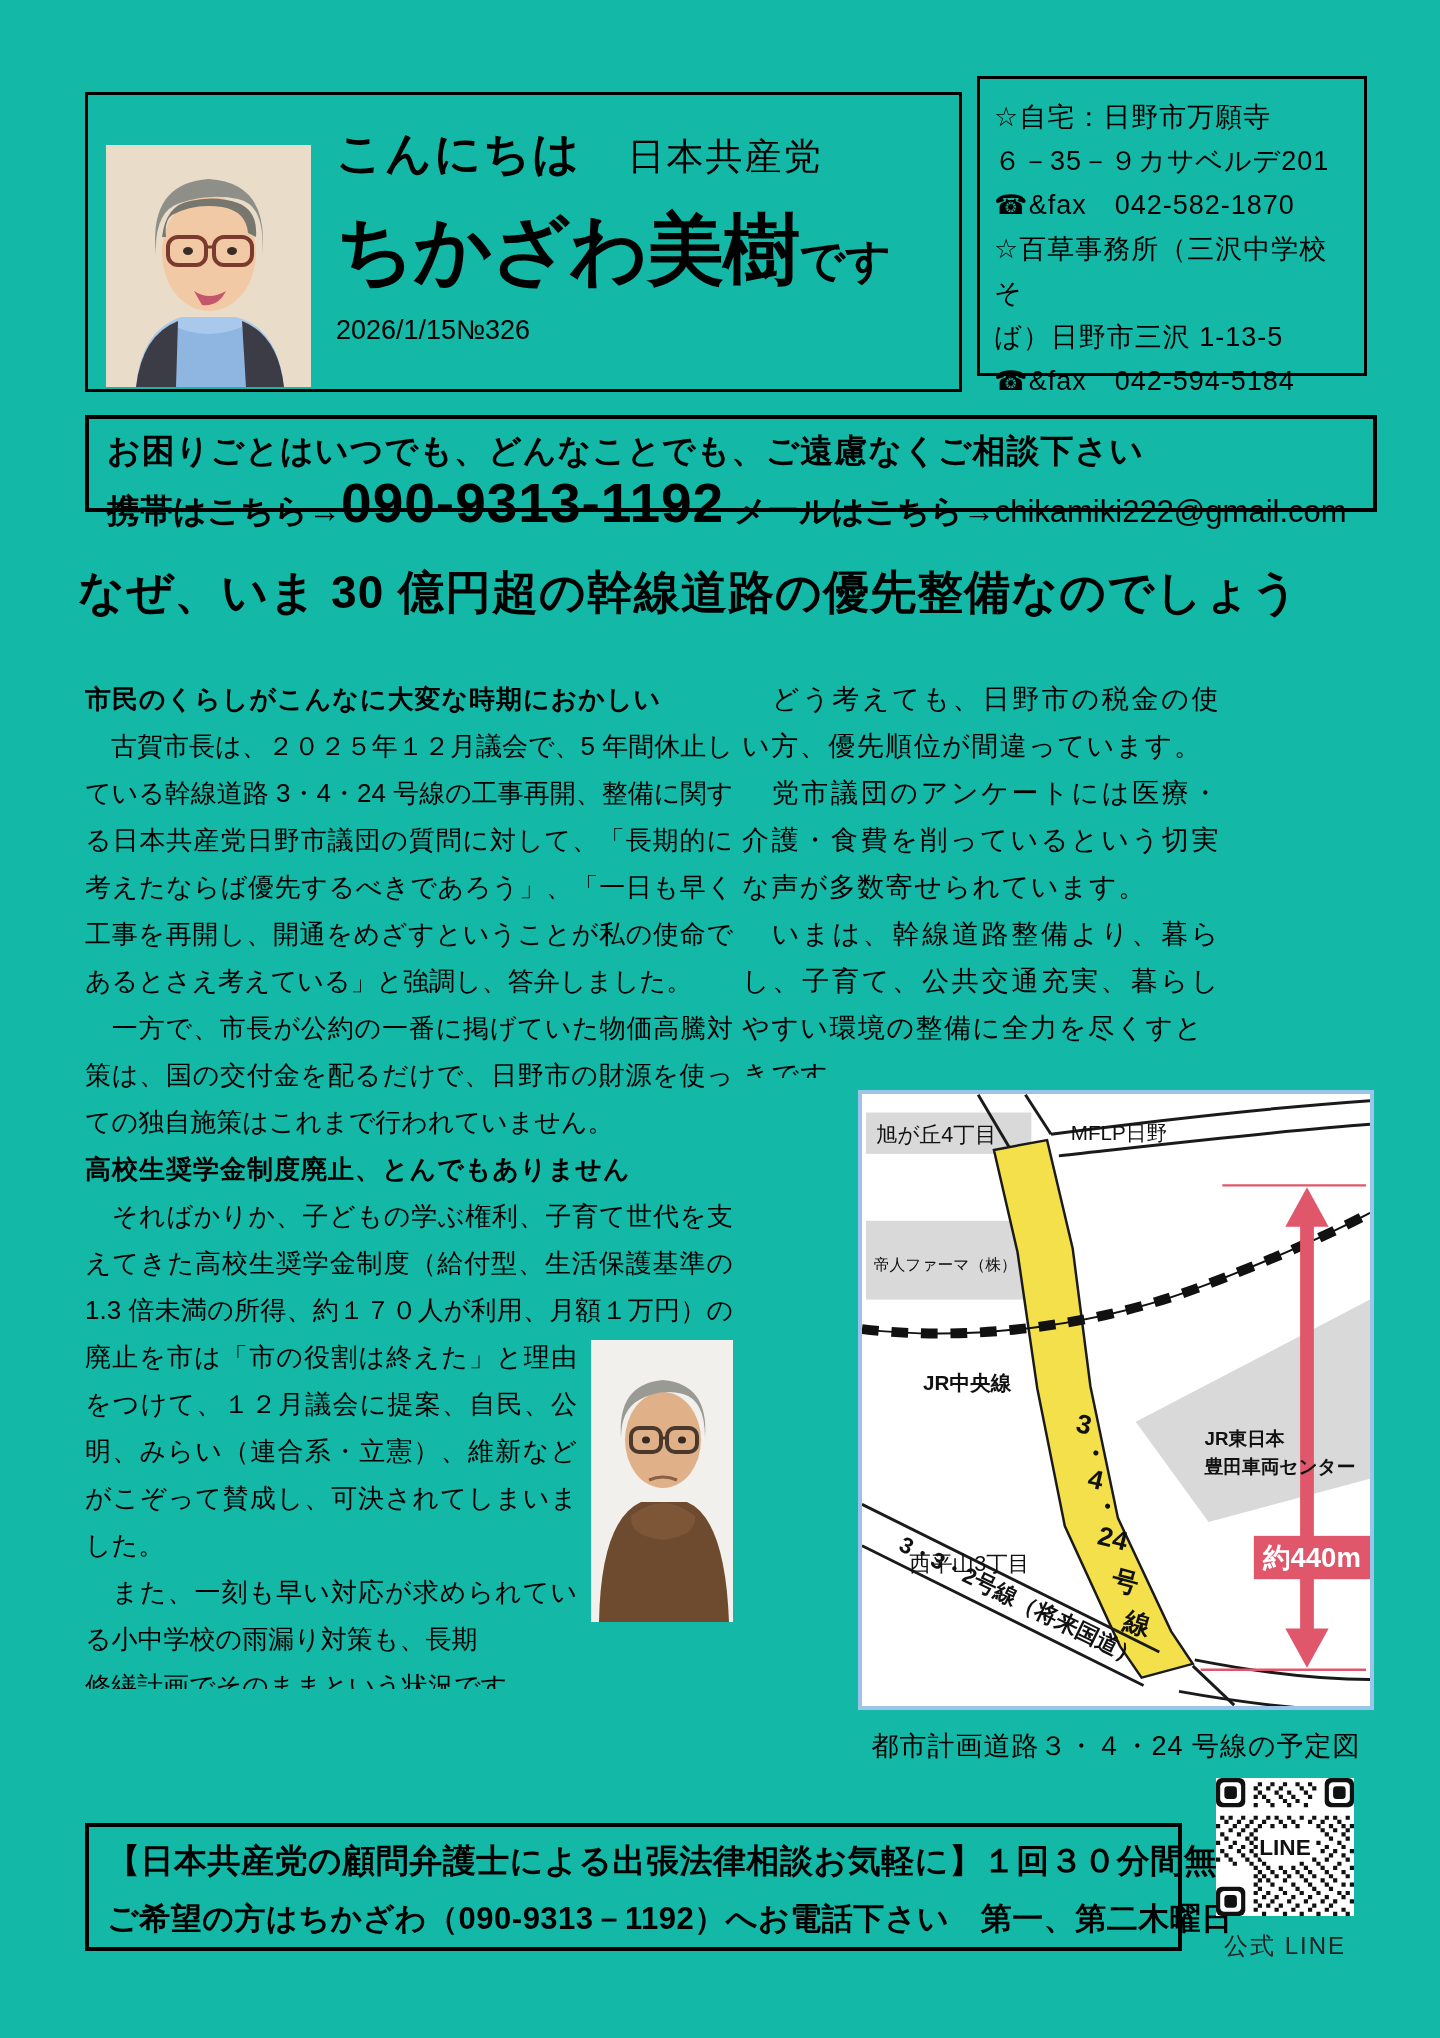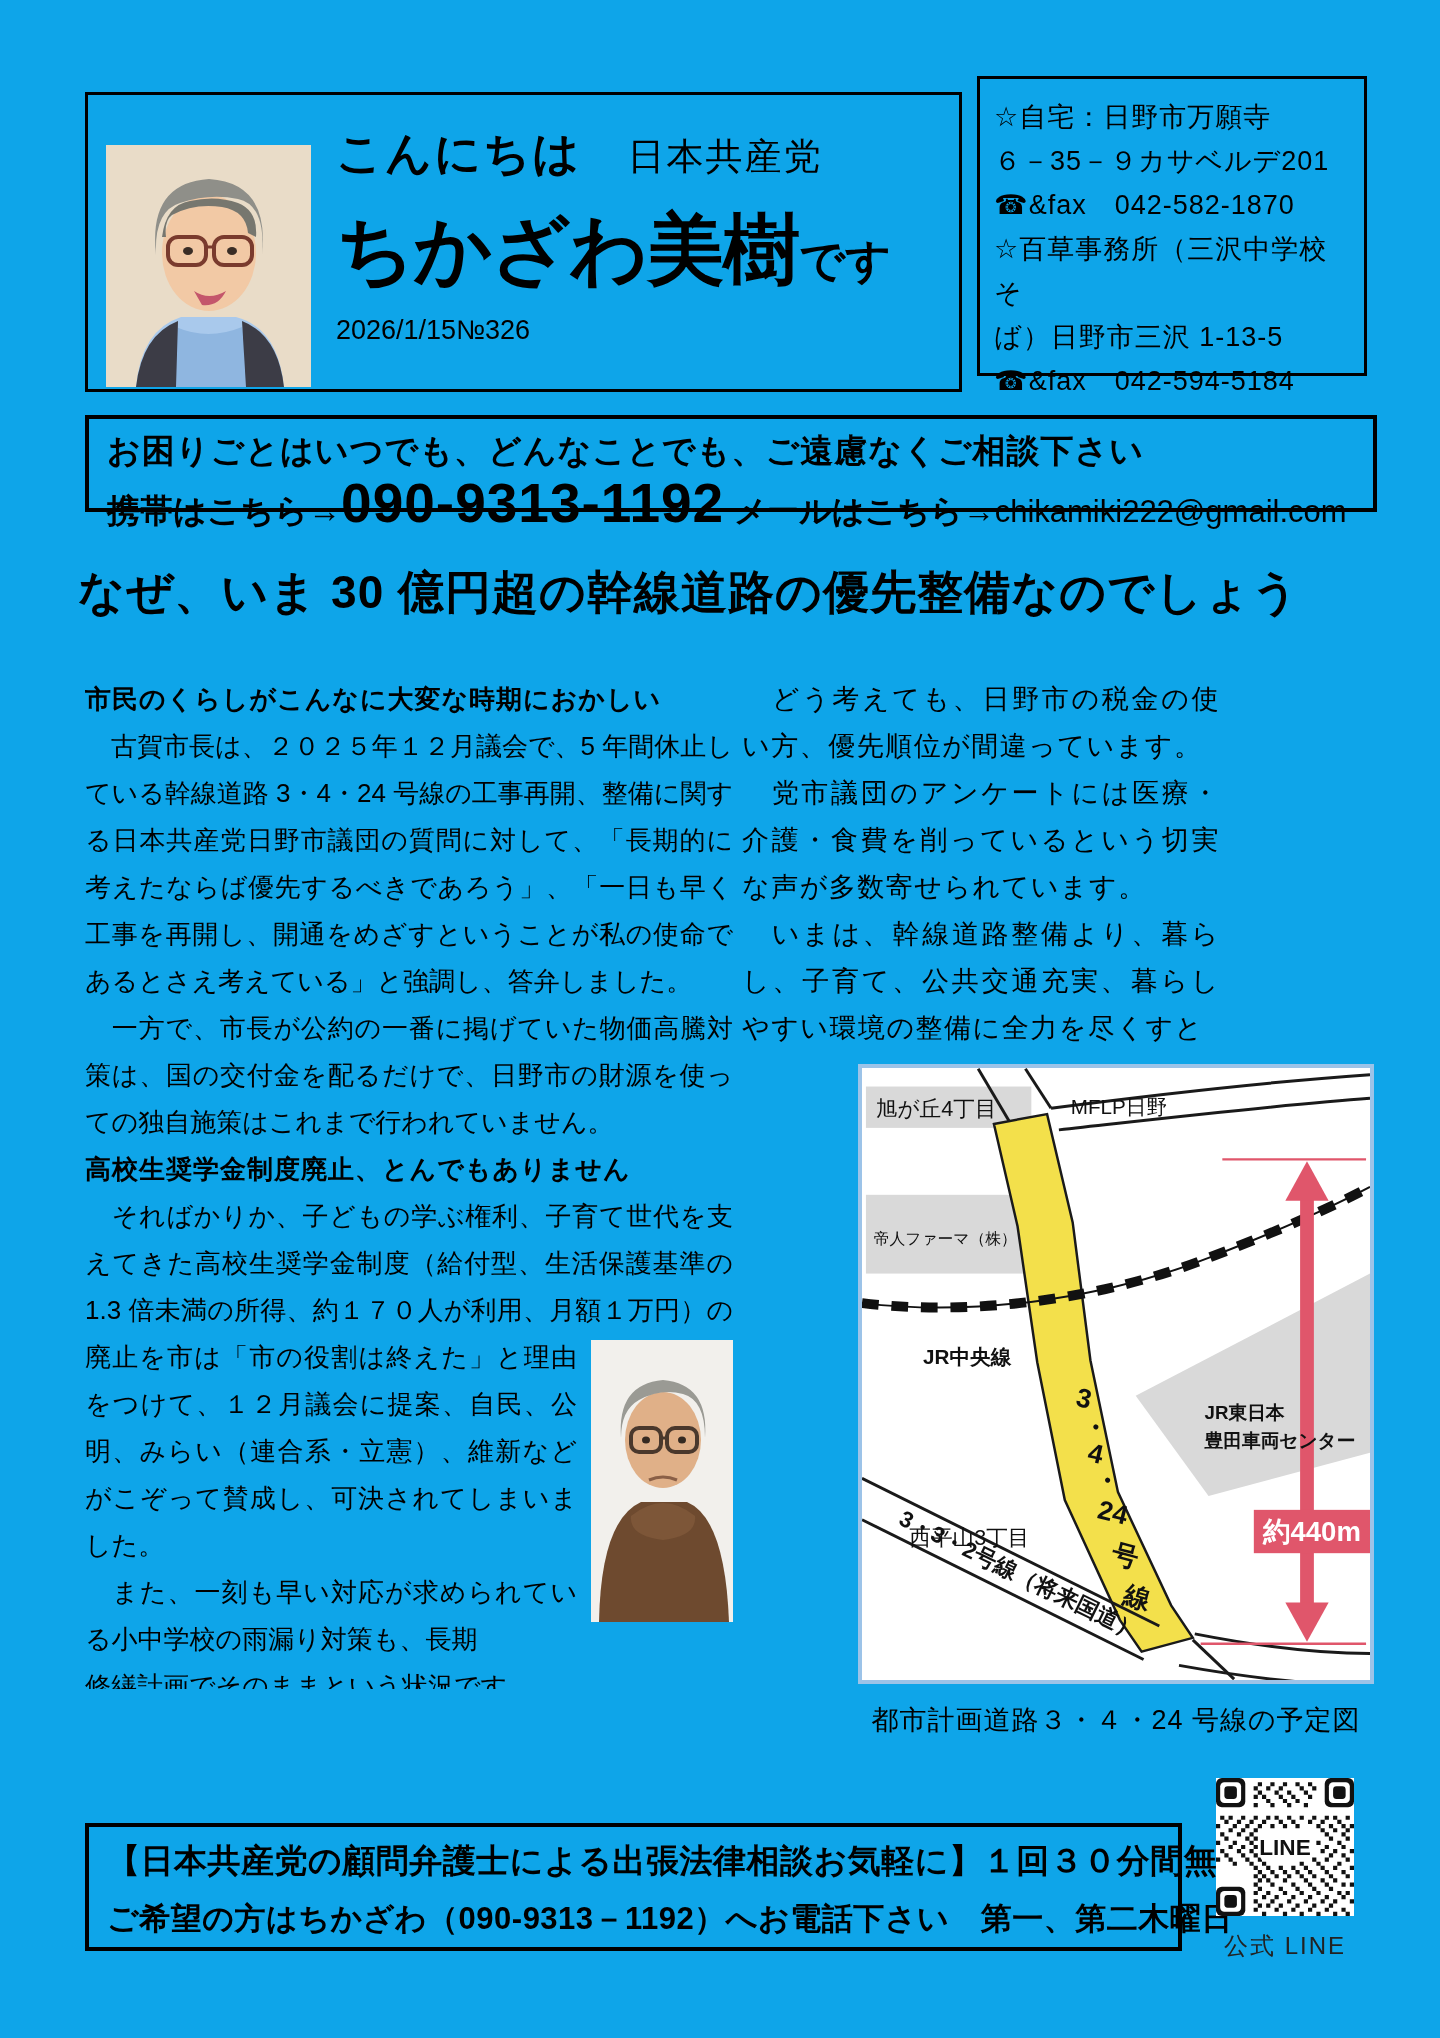--- a/index.html
+++ b/index.html
@@ -1,16 +1,16 @@
 <!DOCTYPE html>
 <html><head>
 <meta charset="utf-8">
 <style>
   html,body{margin:0;padding:0;background:#888;}
-  .page{position:relative;width:1440px;height:2038px;background:#0ea5e9;margin:0 auto;
+  .page{position:relative;width:1440px;height:2038px;background:#14b8a6;margin:0 auto;
         font-family:"Liberation Sans","DejaVu Sans",sans-serif;color:#000;overflow:hidden;}
 
   
   .hdr-left{position:absolute;left:85px;top:92px;width:877px;height:300px;border:3px solid #000;box-sizing:border-box;}
   .hdr-right{position:absolute;left:977px;top:76px;width:390px;height:300px;border:3px solid #000;box-sizing:border-box;
              padding:16px 14px;font-size:27px;line-height:44px;letter-spacing:1px;}
   .hdr-photo{position:absolute;left:18px;top:50px;width:205px;height:242px;overflow:hidden;background:#e9dcc8;}
   .hdr-text{position:absolute;left:248px;top:28px;width:600px;}
   .greet-row{display:flex;align-items:baseline;gap:46px;}
   .greeting{font-size:46px;font-weight:900;letter-spacing:2px;}
@@ -147,20 +147,23 @@
     <p>　また、一刻も早い対応が求められている小中学校の雨漏り対策も、長期</p>
     <div class="clip-line">
       <p>修繕計画でそのままという状況です</p>
     </div>
   </div>
 
   <div class="col-right">
     <p>　どう考えても、日野市の税金の使い方、優先順位が間違っています。</p>
     <p>　党市議団のアンケートには医療・介護・食費を削っているという切実な声が多数寄せられています。</p>
     <p>　いまは、幹線道路整備より、暮らし、子育て、公共交通充実、暮らしやすい環境の整備に全力を尽くすと</p>
+    <div class="clip-line">
+      <p>きです。</p>
+    </div>
 
     <div class="map-wrap">
       <svg class="map-frame" viewBox="0 0 516 620">
         <rect x="0" y="0" width="516" height="620" fill="#ffffff"></rect>
 
         <rect x="4" y="18" width="168" height="42" fill="#d9d9d9"></rect>
         <rect x="4" y="128" width="178" height="80" fill="#d9d9d9"></rect>
         <polygon points="278,332 516,208 516,390 352,434" fill="#d9d9d9"></polygon>
 
         <path d="M118,0 L150,54" stroke="#1a1a1a" stroke-width="3" fill="none"></path>

